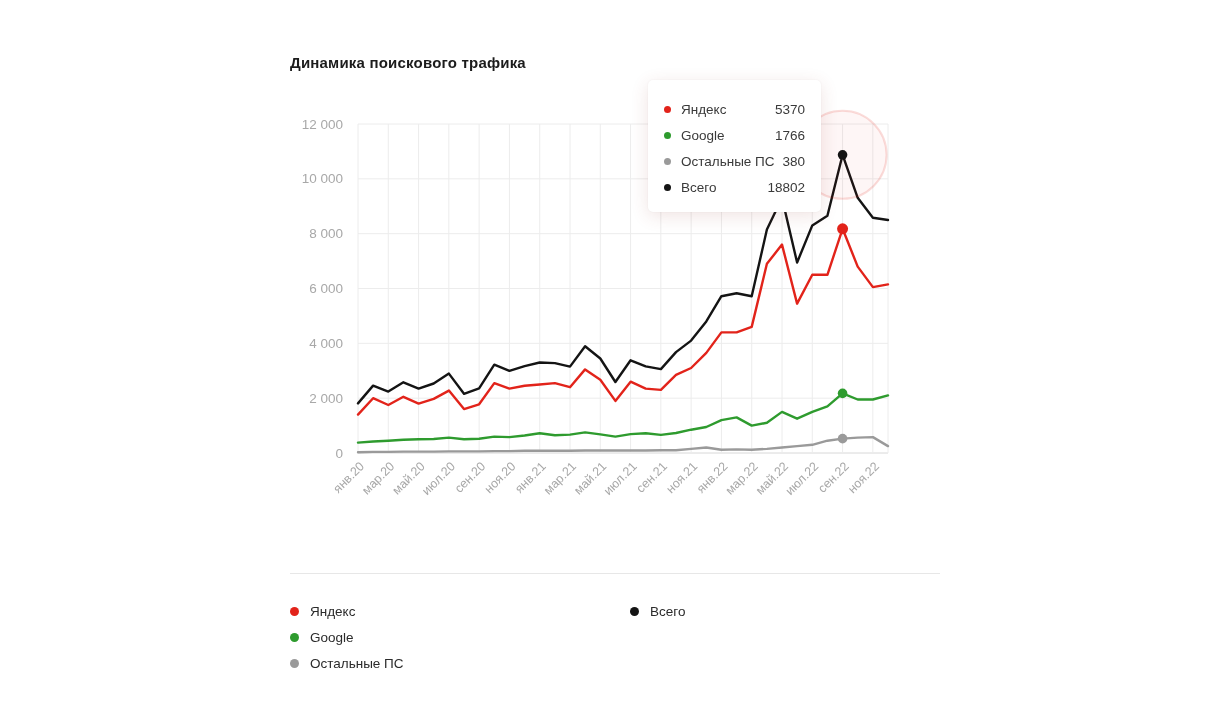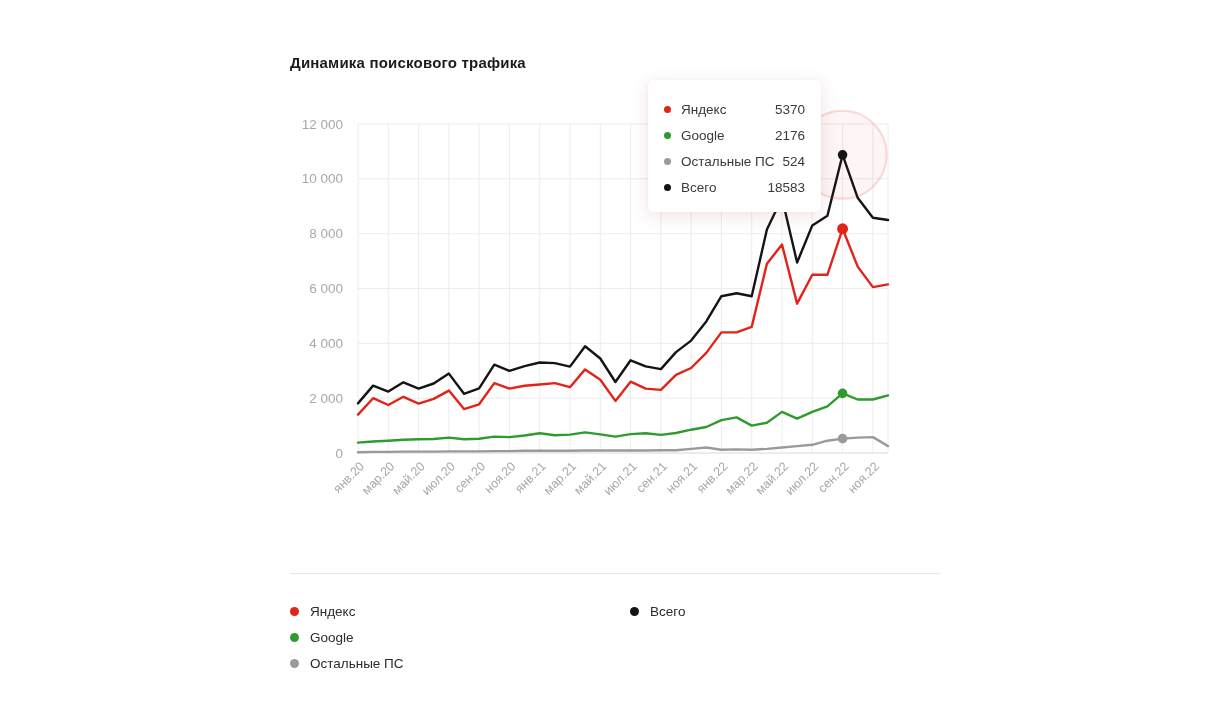--- a/index.html
+++ b/index.html
@@ -95,31 +95,31 @@
 
   <div class="tooltip">
     <div class="t-row">
       <span class="t-dot" style="background: rgb(226, 35, 26);"></span>
       <span>Яндекс</span>
       <span class="t-val">5370</span>
     </div>
     <div class="t-row">
       <span class="t-dot" style="background: rgb(46, 155, 46);"></span>
       <span>Google</span>
-      <span class="t-val">2176</span>
+      <span class="t-val">1766</span>
     </div>
     <div class="t-row">
       <span class="t-dot" style="background: rgb(154, 154, 154);"></span>
       <span>Остальные ПС</span>
-      <span class="t-val">524</span>
+      <span class="t-val">380</span>
     </div>
     <div class="t-row">
       <span class="t-dot" style="background: rgb(20, 20, 20);"></span>
       <span>Всего</span>
-      <span class="t-val">18583</span>
+      <span class="t-val">18802</span>
     </div>
   </div>
 
   <div class="legend">
     <div class="l-col l-col1">
       <div class="l-item">
         <span class="l-dot" style="background: rgb(226, 35, 26);"></span>
         <span>Яндекс</span>
       </div>
       <div class="l-item">

